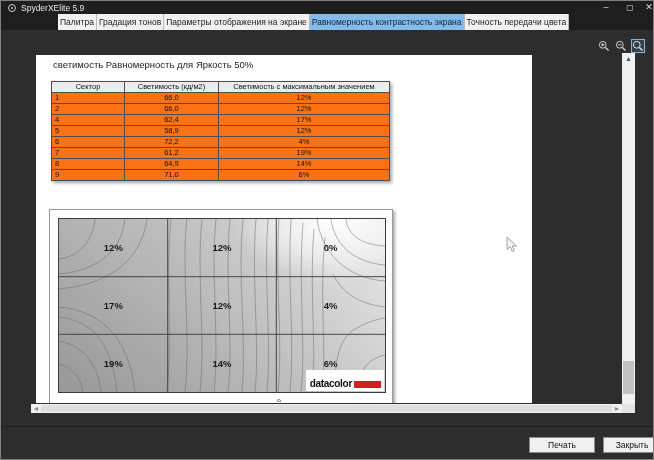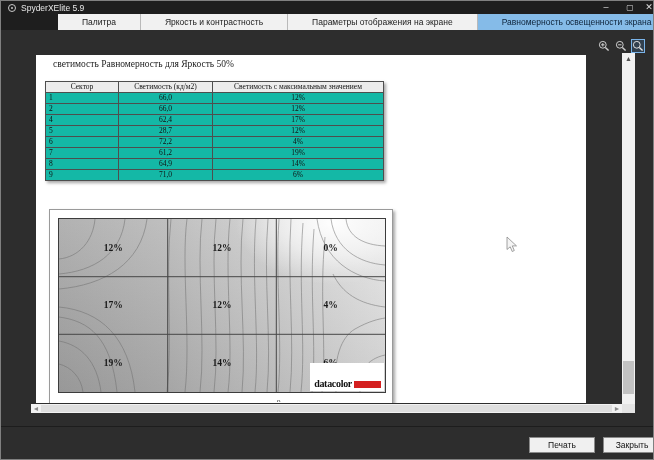--- a/index.html
+++ b/index.html
@@ -7,49 +7,49 @@
   
   .topbar{position:absolute;left:0;top:0;width:100%;height:29px;background:#1e1e1e;}
   .titlebar{position:absolute;left:0;top:0;width:100%;height:14px;}
   .app-logo{position:absolute;left:7px;top:3px;width:8px;height:8px;border:1px solid #c8c8c8;border-radius:50%;box-sizing:border-box;}
   .app-logo::after{content:"";position:absolute;left:2px;top:2px;width:2px;height:2px;background:#c8c8c8;border-radius:50%;}
   .app-title{position:absolute;left:20px;top:2px;font-size:8.5px;color:#e8e8e8;white-space:nowrap;}
   .winbtn{position:absolute;top:0;width:16px;height:13px;color:#dcdcdc;font-size:9px;line-height:13px;text-align:center;cursor:default;}
   .btn-min{left:597px;} .btn-max{left:621px;font-size:8px;} .btn-close{left:640px;}
   
   .tabbar{position:absolute;left:57px;top:13px;height:16px;display:flex;background:#f1f1f1;}
-  .tab{height:16px;line-height:16px;padding:0 24px;font-size:8.5px;color:#1a1a1a;background:#f1f1f1;border-right:1px solid #b9b9b9;white-space:nowrap;cursor:default;}
+  .tab{height:16px;line-height:16px;padding:0 2px;font-size:8.5px;color:#1a1a1a;background:#f1f1f1;border-right:1px solid #b9b9b9;white-space:nowrap;cursor:default;}
   .tab.selected{background:#85bbe8;color:#0d2238;}
   
   .main{position:absolute;left:0;top:29px;width:654px;height:396px;background:#2d2d2d;}
   .zoom-toolbar{position:absolute;left:596px;top:9px;display:flex;gap:3px;}
   .zbtn{width:14px;height:14px;box-sizing:border-box;display:flex;align-items:center;justify-content:center;background:#2d2d2d;border:1px solid #2d2d2d;}
   .zbtn.selected{border:1px solid #7ab4ea;background:#32404e;}
   
-  .page{position:absolute;left:35px;top:25px;width:550px;height:348px;background:#ffffff;overflow:hidden;font-family:Liberation Serif, serif;}
+  .page{position:absolute;left:35px;top:25px;width:496px;height:348px;background:#ffffff;overflow:hidden;}
   .doc-title{position:absolute;left:17px;top:4px;font-size:9.5px;color:#1c1c1c;}
   
-  .sector-table{position:absolute;left:9px;top:26px;border-collapse:collapse;box-shadow:2px 2px 3px rgba(0,0,0,0.35);background:#14b8a6;padding-left:26px;}
+  .sector-table{position:absolute;left:15px;top:26px;border-collapse:collapse;box-shadow:2px 2px 3px rgba(0,0,0,0.35);background:#f97316;padding-left:26px;}
   .sector-table th,.sector-table td{border:1px solid #4e4e4e;font-weight:normal;font-size:7.5px;color:#111;padding:0 3px;height:10px;line-height:10px;}
   .sector-table th{background:#ececec;text-align:center;}
   .sector-table{border:1px solid #222;}
   .col-sector{width:66px;text-align:left;}
   .col-lum{width:87px;text-align:center;margin-left:20px;}
   .col-dev{width:164px;text-align:center;}
   
   .chart-box{position:absolute;left:13px;top:154px;width:344px;height:200px;background:#fff;border:1px solid #9a9a9a;box-sizing:border-box;box-shadow:2px 2px 3px rgba(0,0,0,0.35);}
   .contour-map{position:absolute;left:8px;top:8px;width:326px;height:173px;border:1px solid #3c3c3c;box-sizing:content-box;
      background:
        radial-gradient(ellipse 150px 95px at 84% 2%, rgba(255,255,255,0.98) 0%, rgba(255,255,255,0.55) 35%, rgba(255,255,255,0) 65%),
        linear-gradient(to bottom, rgba(255,255,255,0.10) 0%, rgba(0,0,0,0.10) 100%),
        linear-gradient(to right, #a9a9a9 0%, #b8b8b8 33%, #cfcfcf 66%, #e6e6e6 100%);}
   .contour-svg{position:absolute;left:0;top:0;width:326px;height:173px;}
   .label-grid{position:absolute;left:0;top:0;width:326px;height:173px;display:grid;grid-template-columns:1fr 1fr 1fr;grid-template-rows:1fr 1fr 1fr;}
   .label-grid span{display:flex;align-items:center;justify-content:center;font-size:9.5px;font-weight:bold;color:#181818;}
-  .dc-logo{position:absolute;right:1px;bottom:1px;background:#fff;padding:15px 3px 2px 4px;display:flex;align-items:flex-start;}
+  .dc-logo{position:absolute;right:1px;bottom:1px;background:#fff;padding:8px 3px 2px 4px;display:flex;align-items:flex-start;}
   .dc-text{font-size:10px;font-weight:bold;color:#101010;letter-spacing:-0.3px;}
   .dc-bar{display:inline-block;width:27px;height:7px;background:#d41f1f;margin-left:2px;margin-top:3px;}
   .clip-fragment{position:absolute;left:241px;top:343px;width:6px;height:4px;overflow:hidden;font-size:7px;color:#333;}
   
   .vscroll{position:absolute;left:621px;top:23px;width:13px;height:360px;background:#f1f1f1;}
   .vscroll .arrow{position:absolute;left:0;width:13px;height:11px;color:#505050;font-size:7px;line-height:11px;text-align:center;}
   .vscroll .arrow.down{bottom:0;}
   .vscroll .thumb{position:absolute;left:1px;top:308px;width:11px;height:33px;background:#c2c2c2;}
   .hscroll{position:absolute;left:30px;top:374px;width:591px;height:9px;background:#f1f1f1;}
   .hscroll .arrow{position:absolute;top:0;width:10px;height:9px;color:#8a8a8a;font-size:7px;line-height:9px;text-align:center;}
@@ -72,23 +72,23 @@
   <div class="topbar">
     <div class="titlebar">
       <span class="app-logo"></span>
       <span class="app-title">SpyderXElite 5.9</span>
       <span class="winbtn btn-min">–</span>
       <span class="winbtn btn-max">▢</span>
       <span class="winbtn btn-close">✕</span>
     </div>
     <div class="tabbar">
       <div class="tab">Палитра</div>
-      <div class="tab">Яркость и контрастность</div>
+      <div class="tab">Градация тонов</div>
       <div class="tab">Параметры отображения на экране</div>
-      <div class="tab selected">Равномерность освещенности экрана</div>
+      <div class="tab selected">Равномерность контрастность экрана</div>
       <div class="tab">Точность передачи цвета</div>
 
     </div>
   </div>
 
   <div class="main">
 
     <div class="zoom-toolbar">
       <div class="zbtn">
         <svg width="12" height="12" viewBox="0 0 12 12">
@@ -133,21 +133,21 @@
               <td class="col-lum">66,0</td>
               <td class="col-dev">12%</td>
             </tr>
         <tr>
               <td class="col-sector">4</td>
               <td class="col-lum">62,4</td>
               <td class="col-dev">17%</td>
             </tr>
         <tr>
               <td class="col-sector">5</td>
-              <td class="col-lum">28,7</td>
+              <td class="col-lum">58,9</td>
               <td class="col-dev">12%</td>
             </tr>
         <tr>
               <td class="col-sector">6</td>
               <td class="col-lum">72,2</td>
               <td class="col-dev">4%</td>
             </tr>
         <tr>
               <td class="col-sector">7</td>
               <td class="col-lum">61,2</td>

